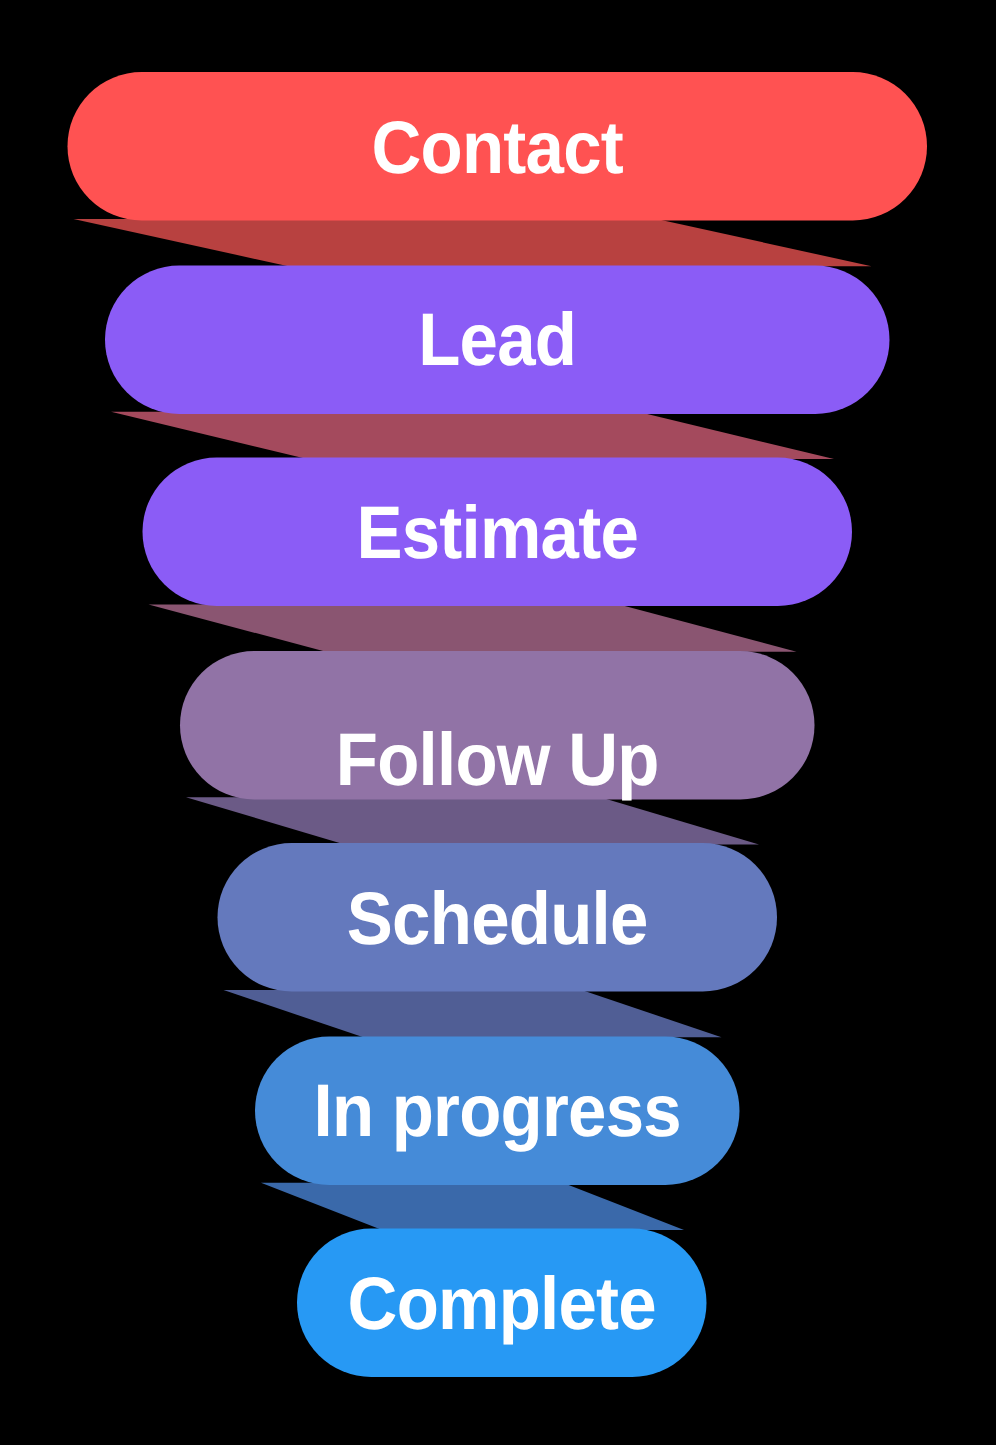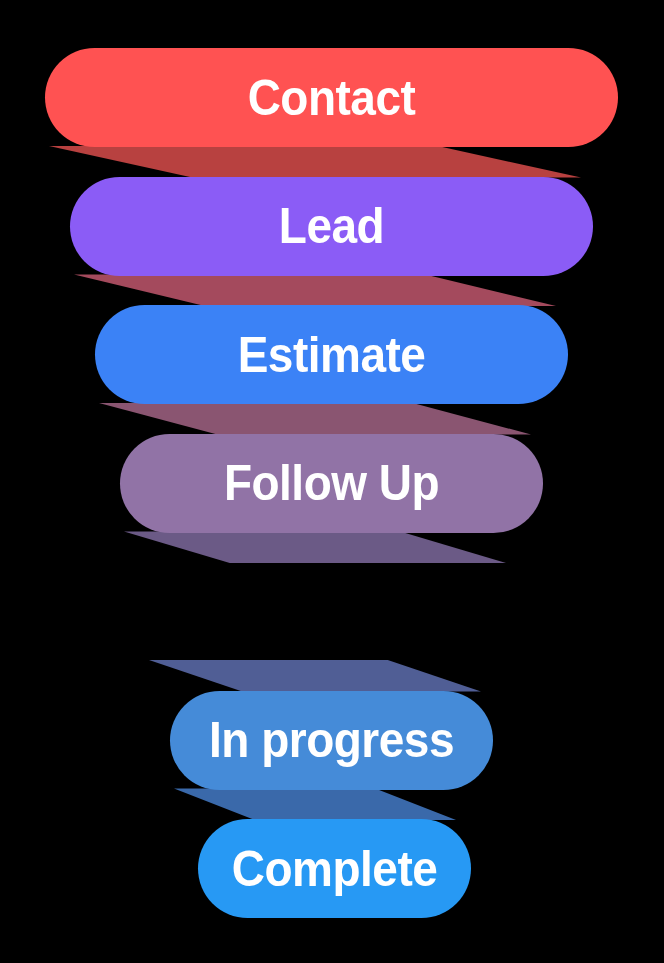--- a/index.html
+++ b/index.html
@@ -59,25 +59,28 @@
       <polygon points="149,660 387.75,660 481,691.5 242.25,691.5" fill="#505E95"></polygon>
       <polygon points="174,788.5 375.25,788.5 456,820 254.75,820" fill="#3A69AA"></polygon>
     </svg>
   <div class="stage-list">
       <div class="pill" style="left: 45px; top: 48px; width: 573px; background: rgb(255, 82, 82);">
         <span class="label">Contact</span>
       </div>
       <div class="pill" style="left: 70px; top: 176.5px; width: 523px; background: #8b5cf6;">
         <span class="label">Lead</span>
       </div>
-      <div class="pill" style="left: 95px; top: 305px; width: 473px; background: #3b82f6;">
+      <div class="pill" style="left: 95px; top: 305px; width: 473px; background: #8b5cf6;">
         <span class="label">Estimate</span>
       </div>
-      <div class="pill" style="left: 120px; top: 433.5px; width: 423px; background: rgb(145, 115, 166);">
+      <div class="pill" style="left: 120px; top: 433.5px; width: 423px; background: rgb(145, 115, 166); align-items: flex-end;">
         <span class="label">Follow Up</span>
+      </div>
+      <div class="pill" style="left: 145px; top: 562px; width: 373px; background: rgb(100, 121, 189);">
+        <span class="label">Schedule</span>
       </div>
       <div class="pill" style="left: 170px; top: 690.5px; width: 323px; background: rgb(69, 139, 216);">
         <span class="label">In progress</span>
       </div>
       <div class="pill" style="left: 198px; top: 819px; width: 273px; background: rgb(39, 153, 244);">
         <span class="label">Complete</span>
       </div>
     </div>
 </div>
 

